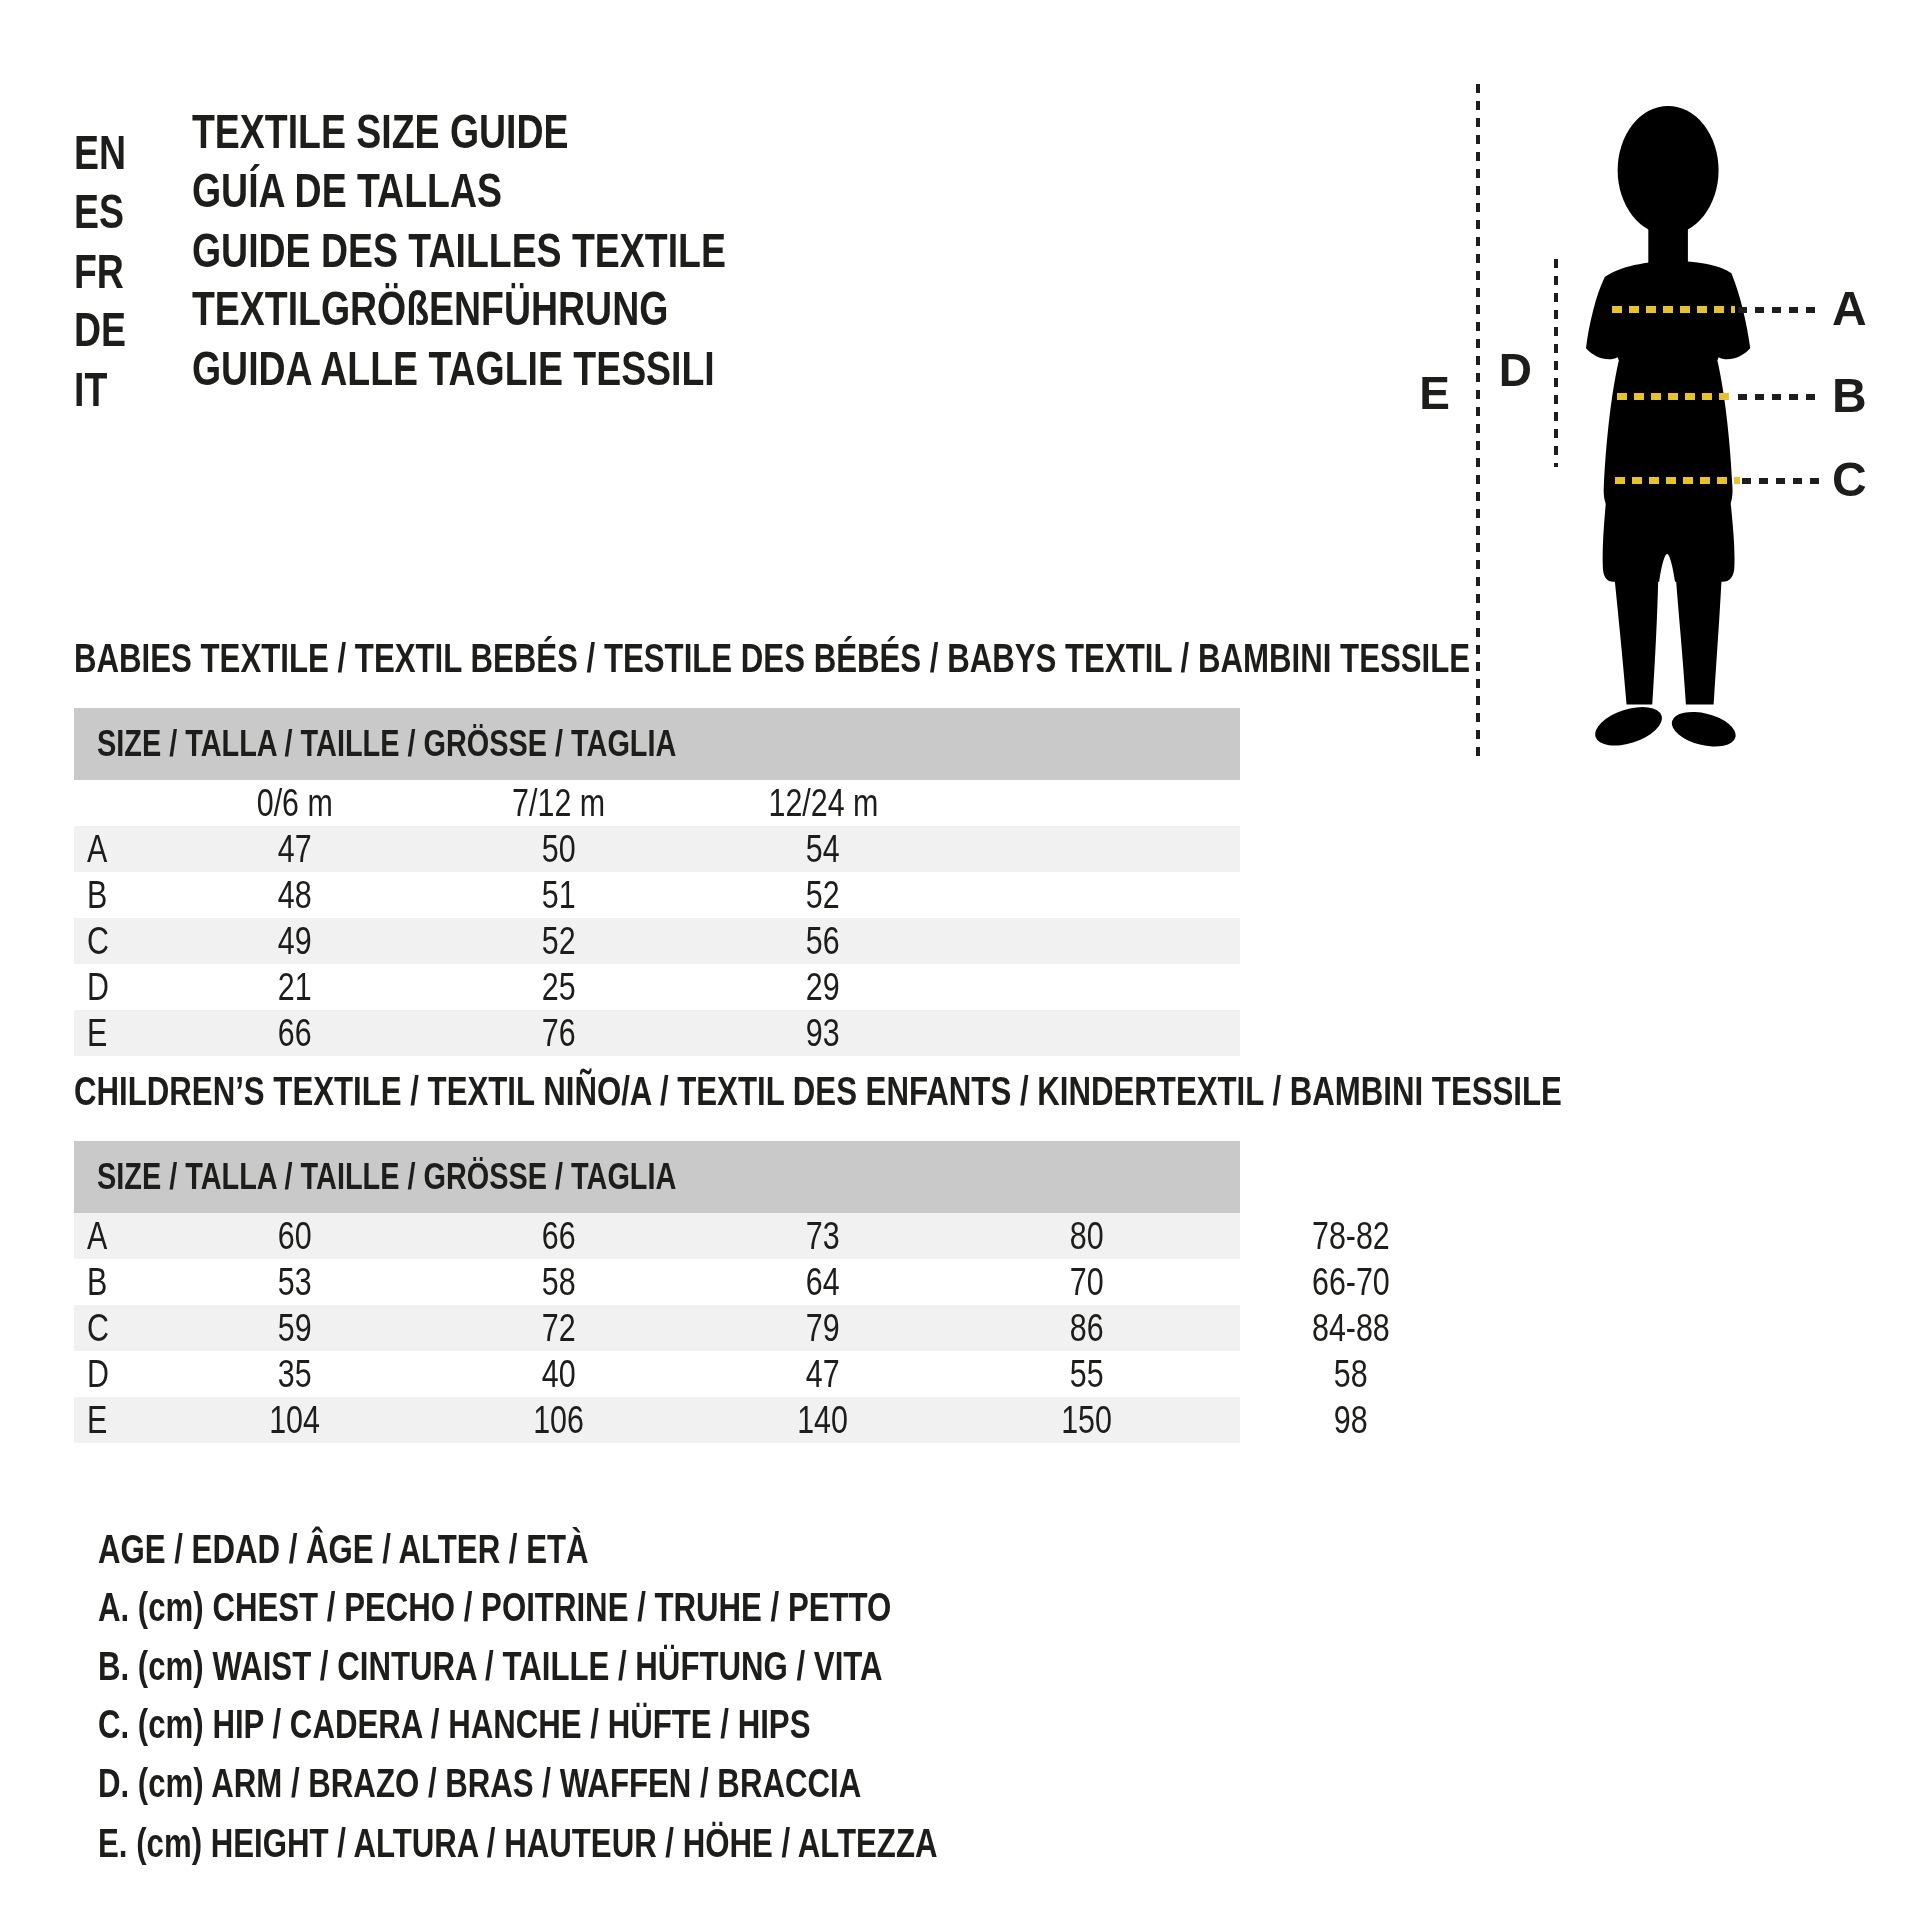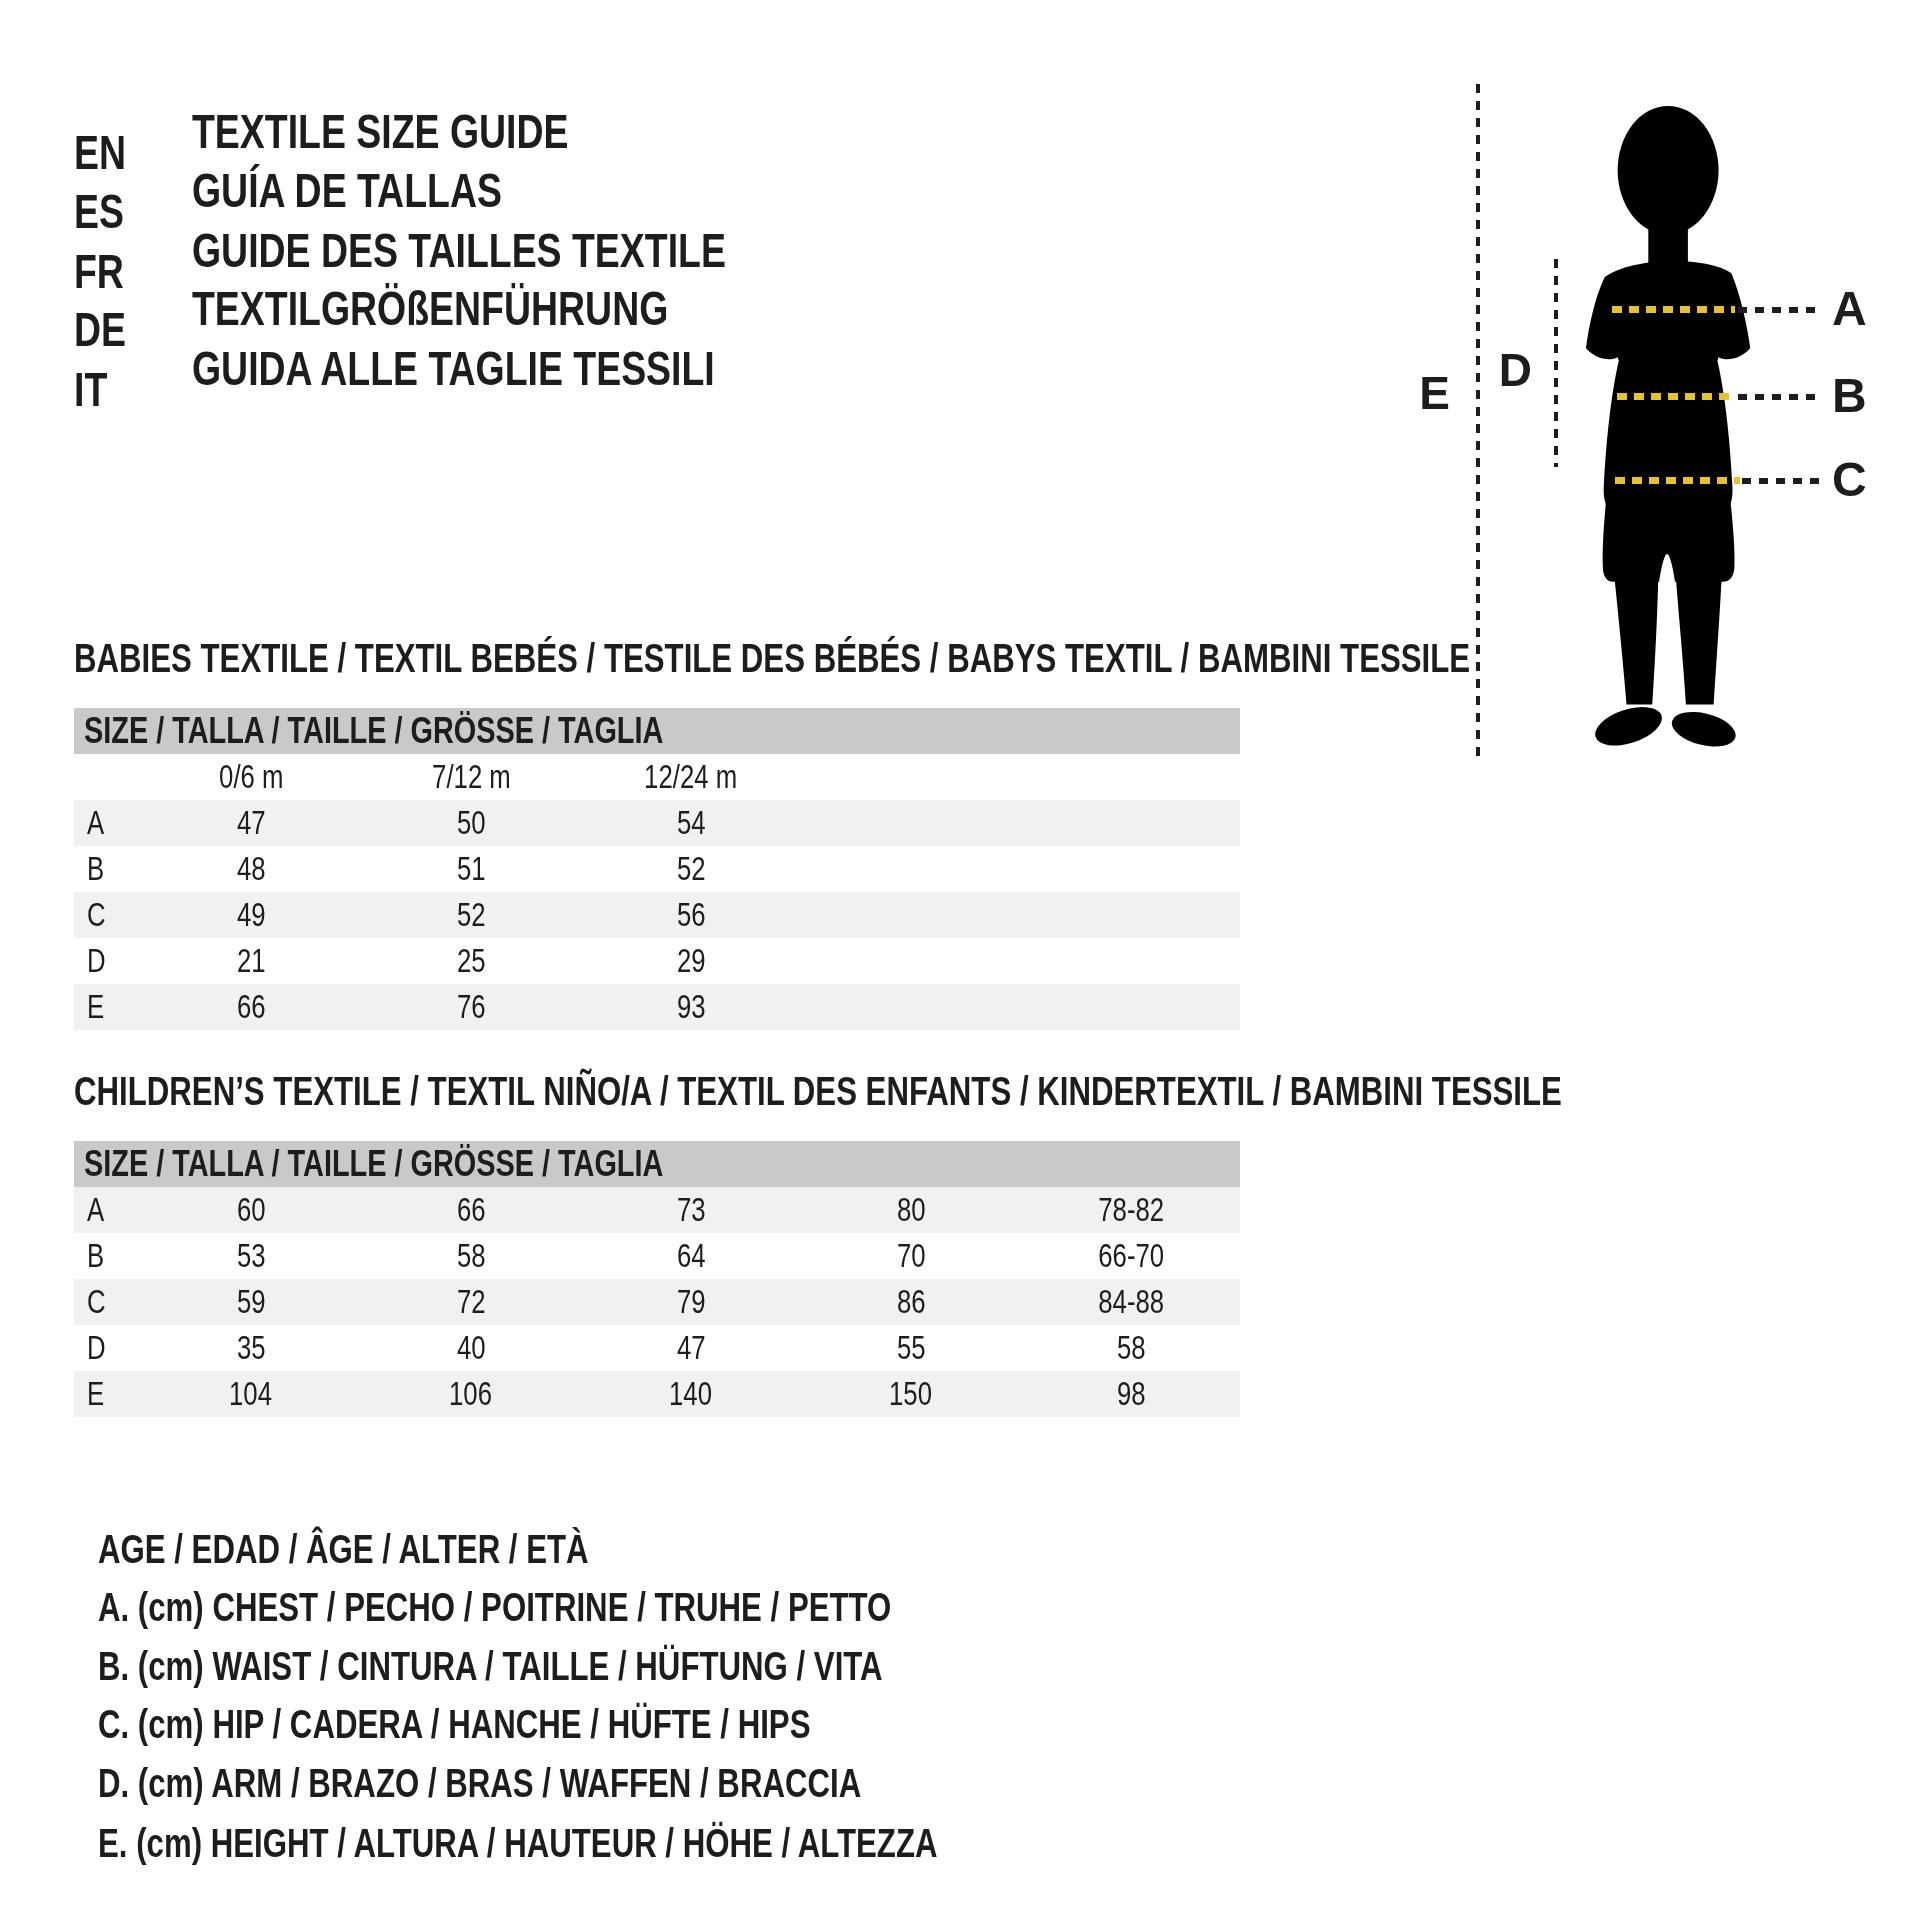--- a/index.html
+++ b/index.html
@@ -11,23 +11,23 @@
   
   .lang-row{position:absolute;left:0;height:59px;line-height:59px;font-size:48px;font-weight:bold;}
   .lang-code{position:absolute;left:74px;margin-top:21px;}
   .lang-title{position:absolute;left:171px;margin-left:21px;}
 
   
   .section-title{position:absolute;left:74px;height:59px;line-height:59px;font-size:40px;font-weight:bold;}
 
   
   .table{position:absolute;left:74px;width:1166px;}
-  .size-bar{height:46px;line-height:46px;background:#c9c9c9;font-size:37px;font-weight:bold;padding:0;}
+  .size-bar{height:46px;line-height:46px;background:#c9c9c9;font-size:37px;font-weight:bold;padding:13px;}
   .size-bar .cx{margin-left:10px;}
-  .trow{display:flex;height:46px;line-height:46px;font-size:33px;}
+  .trow{display:flex;height:46px;line-height:46px;font-size:39px;gap:44px;}
   .trow.zebra{background:#f1f1f2;}
   .cell{flex:0 0 auto;}
   .cell.rowlabel{width:67px;padding-left:13px;box-sizing:border-box;}
   .cell.val{width:220px;text-align:center;}
 
   
   .legend-line{position:absolute;left:74px;height:59px;line-height:59px;font-size:40px;font-weight:bold;margin-left:24px;}
 
   
   .vdash{position:absolute;width:4px;

